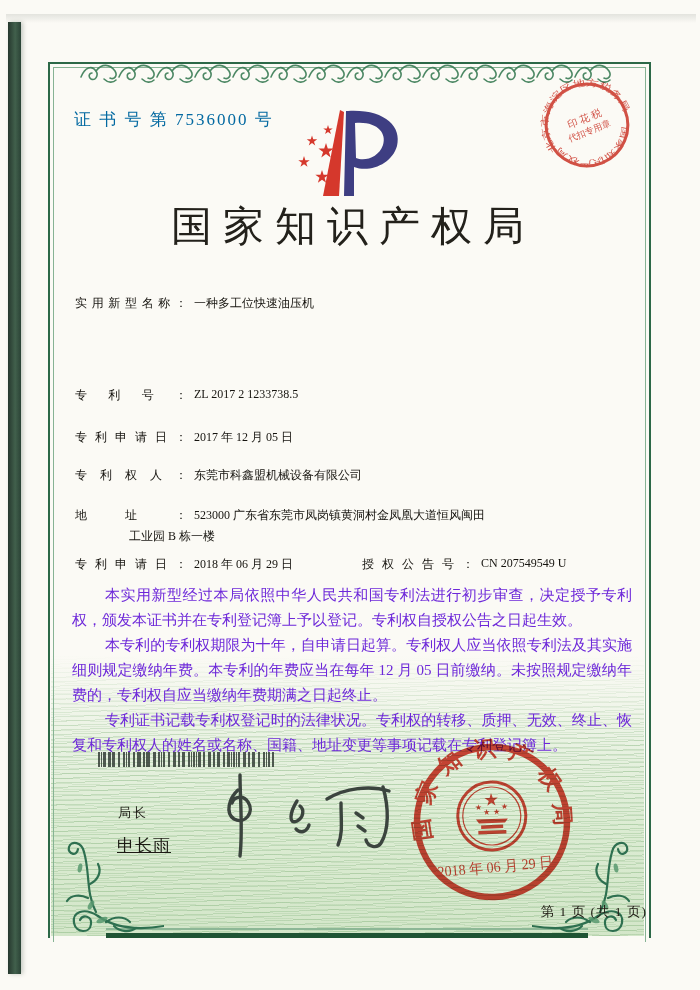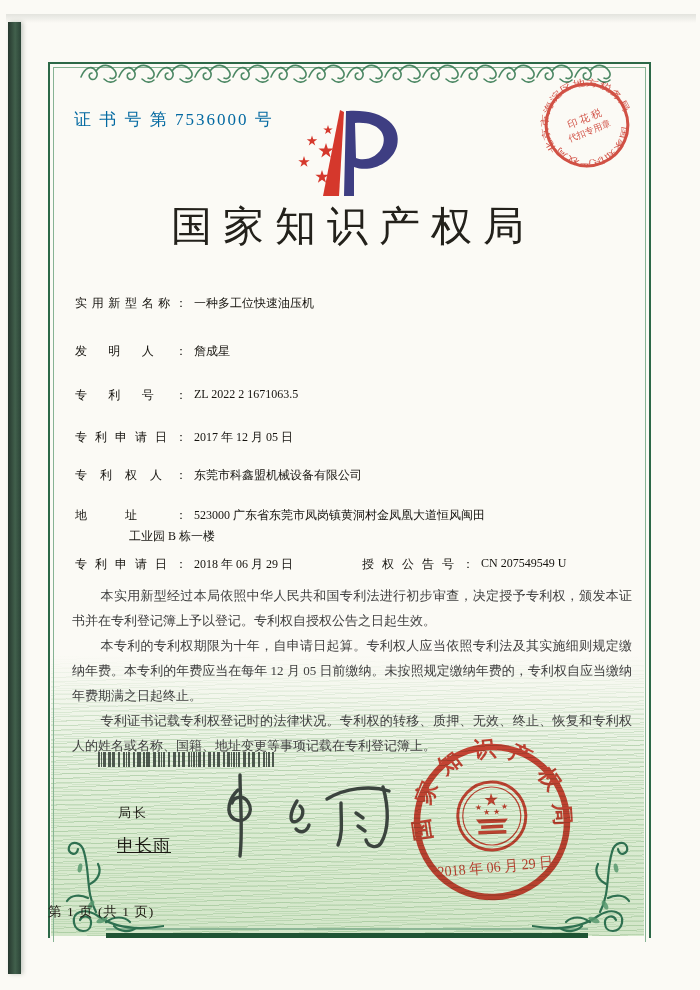--- a/index.html
+++ b/index.html
@@ -56,36 +56,36 @@
   }
   
   .row{position:absolute;left:75px;width:560px;font-size:12px;color:#15130e;}
   .lab{display:inline-block;width:112px;text-align:justify;text-align-last:justify;vertical-align:top;}
   .val{display:inline-block;margin-left:7px;vertical-align:top;}
   .addr-l2{margin-left:-65px;margin-top:4px;}
   .row .right-group{position:absolute;left:287px;top:0;}
   .r-name{top:295px;} .r-inv{top:343px;} .r-pno{top:387px;} .r-fil{top:429px;}
   .r-pat{top:467px;font-family:Liberation Serif, serif;} .r-addr{top:507px;} .r-grant{top:556px;}
   
-  .paras{position:absolute;left:72px;top:583px;width:560px;font-size:13px;line-height:25px;text-align:justify;color:#404040;}
+  .paras{position:absolute;left:72px;top:583px;width:560px;font-size:15px;line-height:25px;text-align:justify;color:#6d28d9;}
   .paras p{margin:0;text-indent:2.2em;}
   
   .barcode{
     position:absolute;left:98px;top:752px;width:176px;height:15px;opacity:.85;
     background:
       repeating-linear-gradient(90deg,#353f38 0 2px,transparent 2px 5px),
       repeating-linear-gradient(90deg,transparent 0 3px,#353f38 3px 4px,transparent 4px 9px),
       repeating-linear-gradient(90deg,#353f38 0 1px,transparent 1px 7px);
   }
   .director-title{position:absolute;left:118px;top:804px;font-size:13px;letter-spacing:2px;color:#1c1a14;}
   .director-name{position:absolute;left:117px;top:834px;font-size:17px;letter-spacing:1px;color:#1c1a14;text-decoration:underline;}
   .signature{position:absolute;left:200px;top:768px;width:212px;height:96px;}
   .seal{position:absolute;left:408px;top:738px;width:168px;height:168px;mix-blend-mode:multiply;opacity:.93;transform:rotate(-2deg);}
   .tax-stamp{position:absolute;left:536px;top:74px;width:102px;height:102px;transform:rotate(-22deg);opacity:.88;mix-blend-mode:multiply;}
-  .footer{position:absolute;left:48px;top:903px;width:599px;text-align:left;font-size:13.5px;letter-spacing:1px;color:#242119;}
+  .footer{position:absolute;left:48px;top:903px;width:599px;text-align:right;font-size:13.5px;letter-spacing:1px;color:#242119;}
   svg text{font-family:"Liberation Serif","DejaVu Serif",serif;}
 </style>
 </head>
 <body>
 
 <div class="page">
 
   <div class="cover-edge"></div>
   <div class="top-shadow"></div>
 
@@ -175,25 +175,22 @@
       <use href="#star" transform="translate(36,54) scale(6)"></use>
       <use href="#star" transform="translate(54,69) scale(7)"></use>
     </g>
   </svg>
 
   <div class="title">国家知识产权局</div>
 
   <div class="row r-name">
     <span class="lab">实用新型名称：</span><span class="val">一种多工位快速油压机</span>
   </div>
-  <div class="row r-inv">
-    <span class="lab">发明人：</span><span class="val">詹成星</span>
-  </div>
   <div class="row r-pno">
-    <span class="lab">专利号：</span><span class="val">ZL 2022 2 1671063.5</span>
+    <span class="lab">专利号：</span><span class="val">ZL 2017 2 1233738.5</span>
   </div>
   <div class="row r-fil">
     <span class="lab">专利申请日：</span><span class="val">2017 年 12 月 05 日</span>
   </div>
   <div class="row r-pat">
     <span class="lab">专利权人：</span><span class="val">东莞市科鑫盟机械设备有限公司</span>
   </div>
   <div class="row r-addr">
     <span class="lab">地址：</span><span class="val"><div>523000 广东省东莞市凤岗镇黄洞村金凤凰大道恒风闽田</div><div class="addr-l2">工业园 B 栋一楼</div></span>
   </div>

